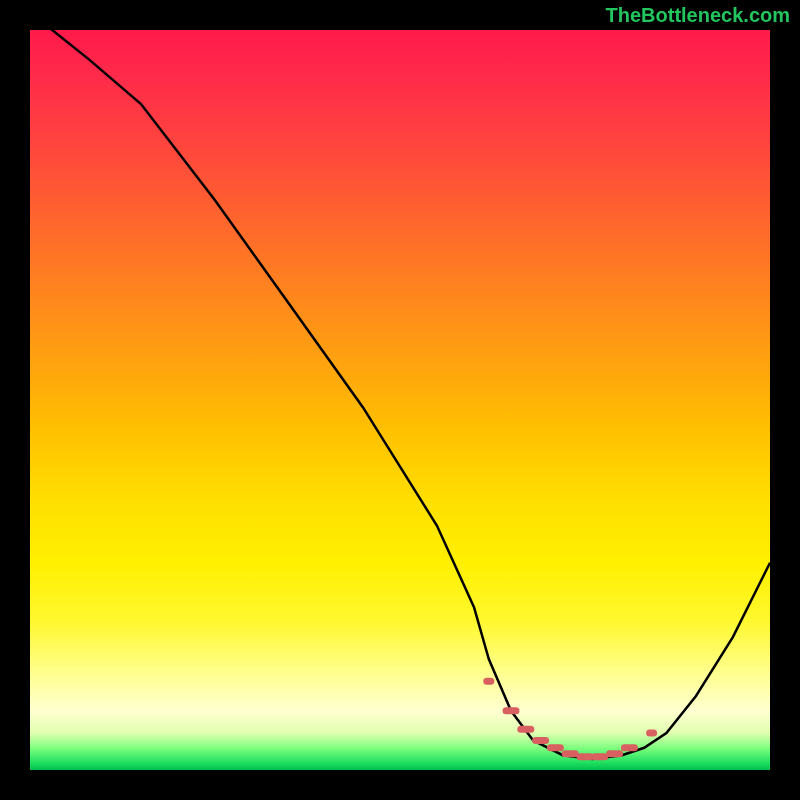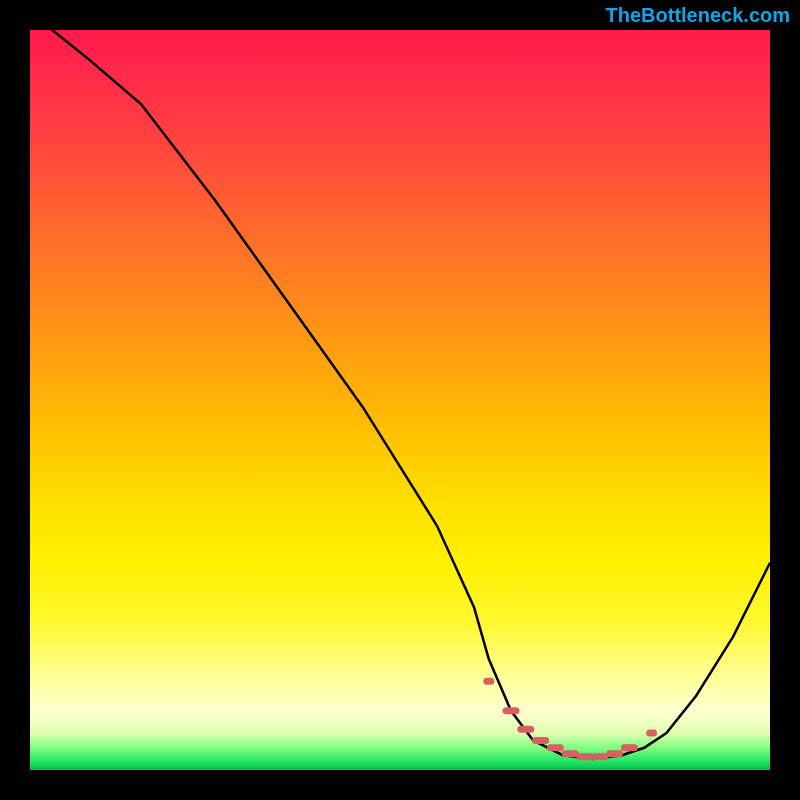--- a/index.html
+++ b/index.html
@@ -7,21 +7,21 @@
   .container {
     width: 800px;
     height: 800px;
     background: #000;
     position: relative;
   }
   .watermark {
     position: absolute;
     top: 4px;
     right: 10px;
-    color: #0ea5e9;
+    color: #22c55e;
     font-family: Arial, sans-serif;
     font-size: 20px;
     font-weight: bold;
     z-index: 10;
     text-align: center;
   }
   .plot-area {
     position: absolute;
     left: 30px;
     top: 30px;

